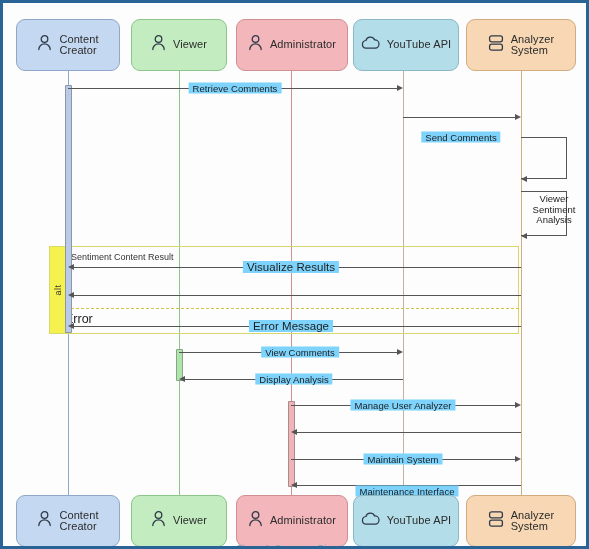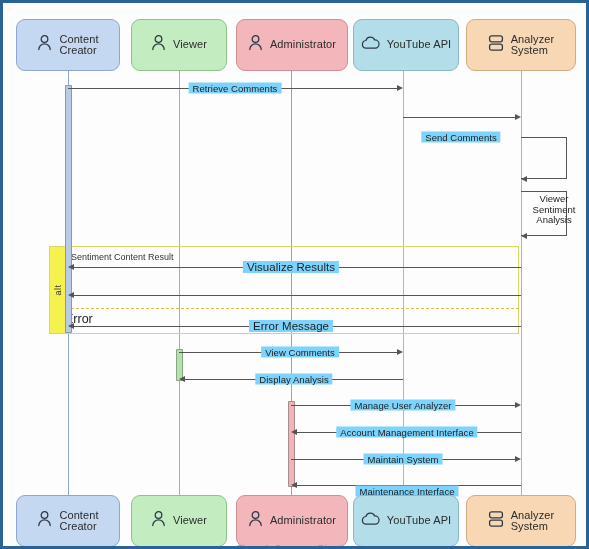--- a/index.html
+++ b/index.html
@@ -206,21 +206,20 @@
   <div class="msg" style="left:182px; top:376px; width:218px;"></div>
   <div class="arrow-l" style="left:176px; top:372.8px;"></div>
   <div class="msg-label" style="left:291px; top:376px;">Display Analysis</div>
 
   <div class="msg" style="left:288px; top:402px; width:224px;"></div>
   <div class="arrow-r" style="left:512px; top:398.8px;"></div>
   <div class="msg-label" style="left:400px; top:402px;">Manage User Analyzer</div>
 
   <div class="msg" style="left:294px; top:429px; width:224px;"></div>
   <div class="arrow-l" style="left:288px; top:425.8px;"></div>
-  <div class="msg-label" style="left:404px; top:429px;">Account Management Interface</div>
 
   <div class="msg" style="left:288px; top:456px; width:224px;"></div>
   <div class="arrow-r" style="left:512px; top:452.8px;"></div>
   <div class="msg-label" style="left:400px; top:456px;">Maintain System</div>
 
   <div class="msg" style="left:294px; top:482px; width:224px;"></div>
   <div class="arrow-l" style="left:288px; top:478.8px;"></div>
   <div class="msg-label" style="left:404px; top:488px;">Maintenance Interface</div>
 
   <div class="participant" style="left:13px; top:16px; width:104px; height:52px; background:#c5d8f2; border-color:#8fa8c9;">

